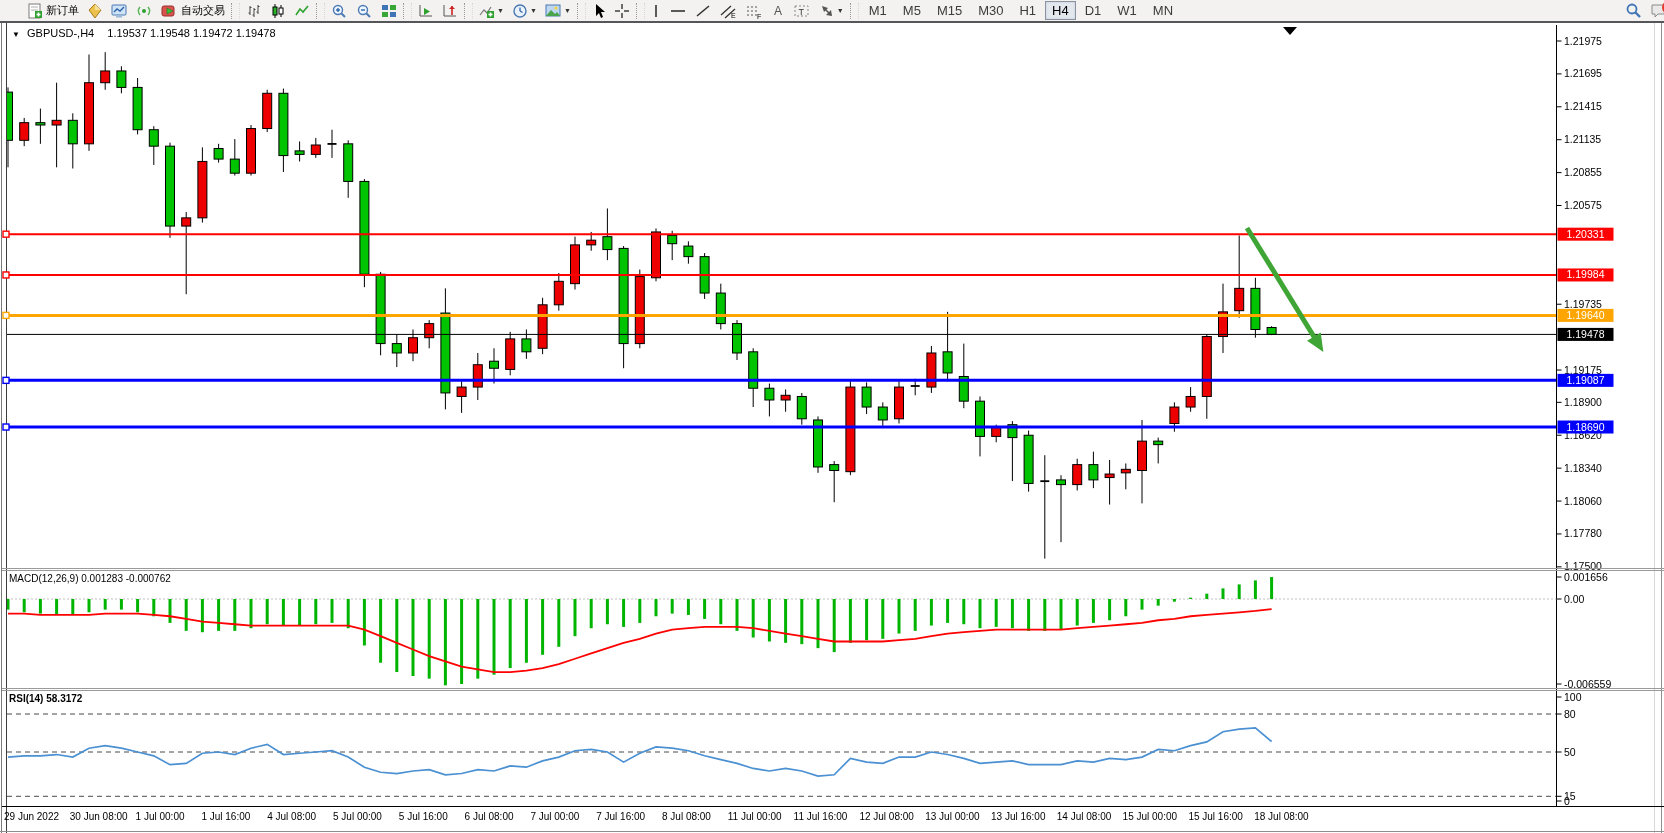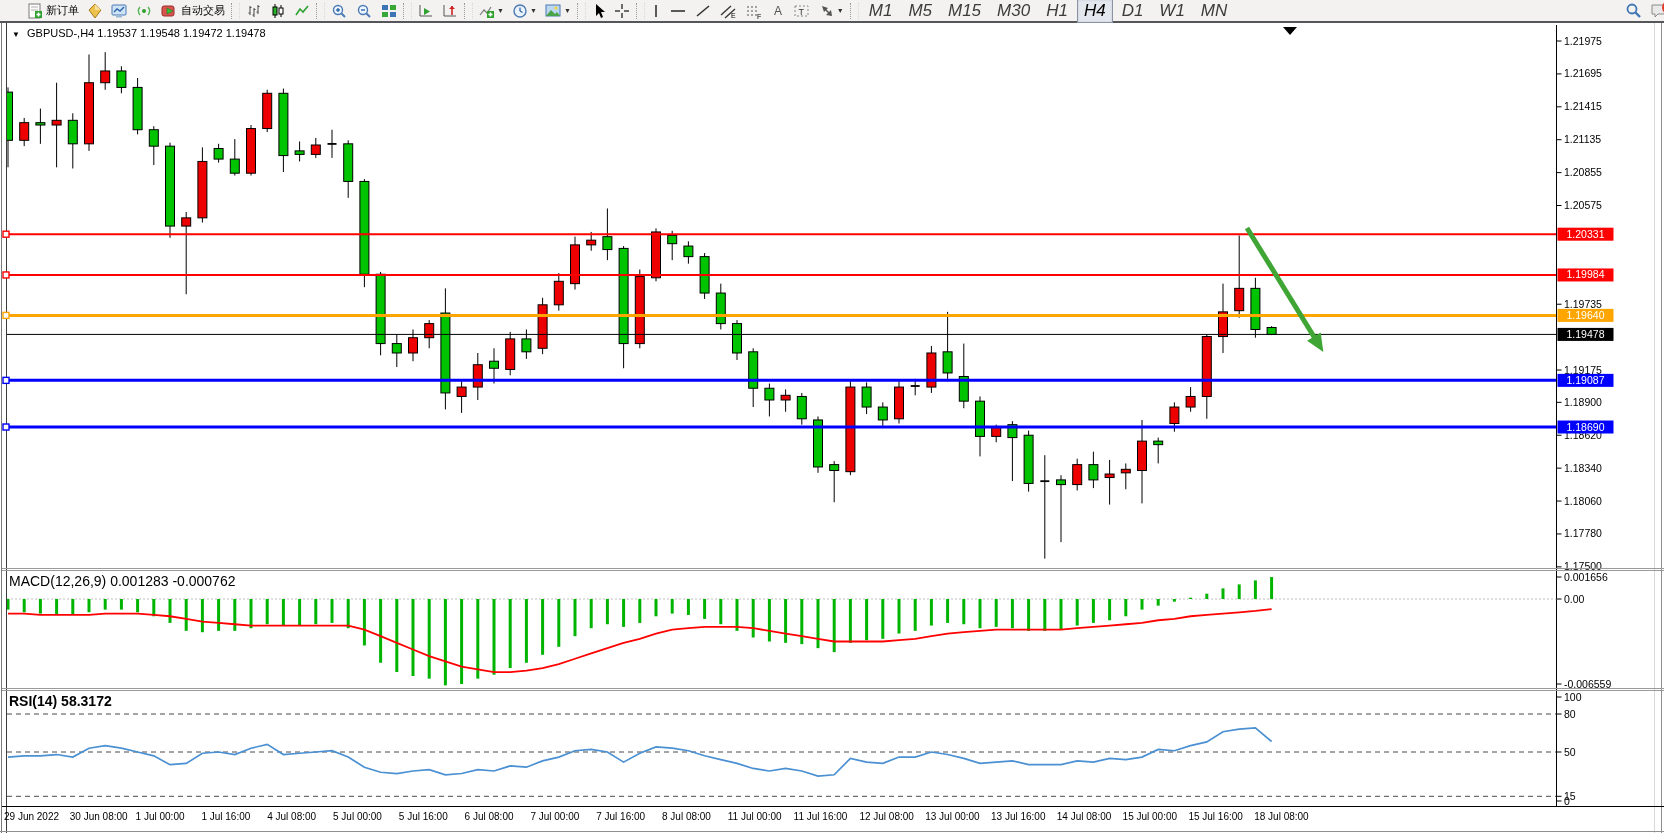--- a/index.html
+++ b/index.html
@@ -6,29 +6,29 @@
   .app{position:relative;width:1664px;height:833px;background:#ffffff;overflow:hidden;
        font-family:"Liberation Sans",sans-serif;-webkit-font-smoothing:none;}
   
   .toolbar{position:absolute;left:0;top:0;width:1664px;height:21px;background:#f3f2f1;
            border-bottom:2px solid #55565a;display:flex;align-items:center;z-index:30;padding-left:23px;}
   .tbtn{display:flex;align-items:center;height:19px;padding:0 3px;margin:0 1px;cursor:default;}
   .tbtn svg{display:block;}
   .tlabel{font-size:11px;color:#000;margin-left:3px;white-space:nowrap;}
   .grip{width:7px;height:16px;margin:0 2px;border-left:1px dotted #9a9a9a;border-right:1px dotted #d8d8d8;}
   .caret{font-size:7px;color:#333;margin-left:2px;}
-  .pbtn{font-size:17px;color:#3c3c3c;padding:1px 6px;margin:0 1px;border:1px solid transparent;font-style:italic;}
+  .pbtn{font-size:13px;color:#3c3c3c;padding:1px 6px;margin:0 1px;border:1px solid transparent;}
   .pbtn.active{border:1px solid #8a93a2;background:#e3e7ee;box-shadow:inset 0 0 2px #b9c2d0;color:#000;}
   .tb-right{position:absolute;right:6px;top:0;height:21px;display:flex;align-items:center;}
   .badge{position:relative;width:15px;height:15px;background:#e23c2d;border-radius:50%;color:#fff;
          font-size:10px;font-weight:bold;text-align:center;line-height:15px;margin-left:-6px;margin-top:-6px;}
   
   .overlay{position:absolute;z-index:10;font-size:11px;color:#000;white-space:nowrap;}
   .tri{display:inline-block;font-size:8px;margin-right:4px;color:#000;}
-  .paneLabel{position:absolute;z-index:10;font-size:14px;color:#000;white-space:nowrap;text-align:right;}
+  .paneLabel{position:absolute;z-index:10;font-size:10px;color:#000;white-space:nowrap;text-align:right;}
   svg text{font-family:"Liberation Sans",sans-serif;}
 </style>
 </head>
 <body>
 
 <div class="app">
 
   <div class="toolbar">
     <div class="tbtn">
       <svg width="16" height="16">
@@ -263,21 +263,21 @@
           <path d="M2,3 h13 v9 h-7 l-3,3 v-3 h-3 z" fill="#e9e9e9" stroke="#8a8a8a"></path>
         </svg>
         <div class="badge">1</div>
       </div>
     </div>
   </div>
 
   <div class="overlay" style="left:12px;top:27px;">
     <span class="tri">▼</span>
     <span>GBPUSD-,H4</span>
-    <span style="">1.19537 1.19548 1.19472 1.19478</span>
+    <span style="margin-left:10px;">1.19537 1.19548 1.19472 1.19478</span>
   </div>
   <div class="paneLabel" style="left:9px;top:573px;">MACD(12,26,9) 0.001283 -0.000762</div>
   <div class="paneLabel" style="left:9px;top:693px;font-weight:bold;">RSI(14) 58.3172</div>
 
   <svg id="chart-svg" width="1664" height="833" style="position:absolute;left:0;top:0;">
       <defs>
         <clipPath id="plot">
           <rect x="7" y="25" width="1549.5" height="781"></rect>
         </clipPath>
       </defs>

